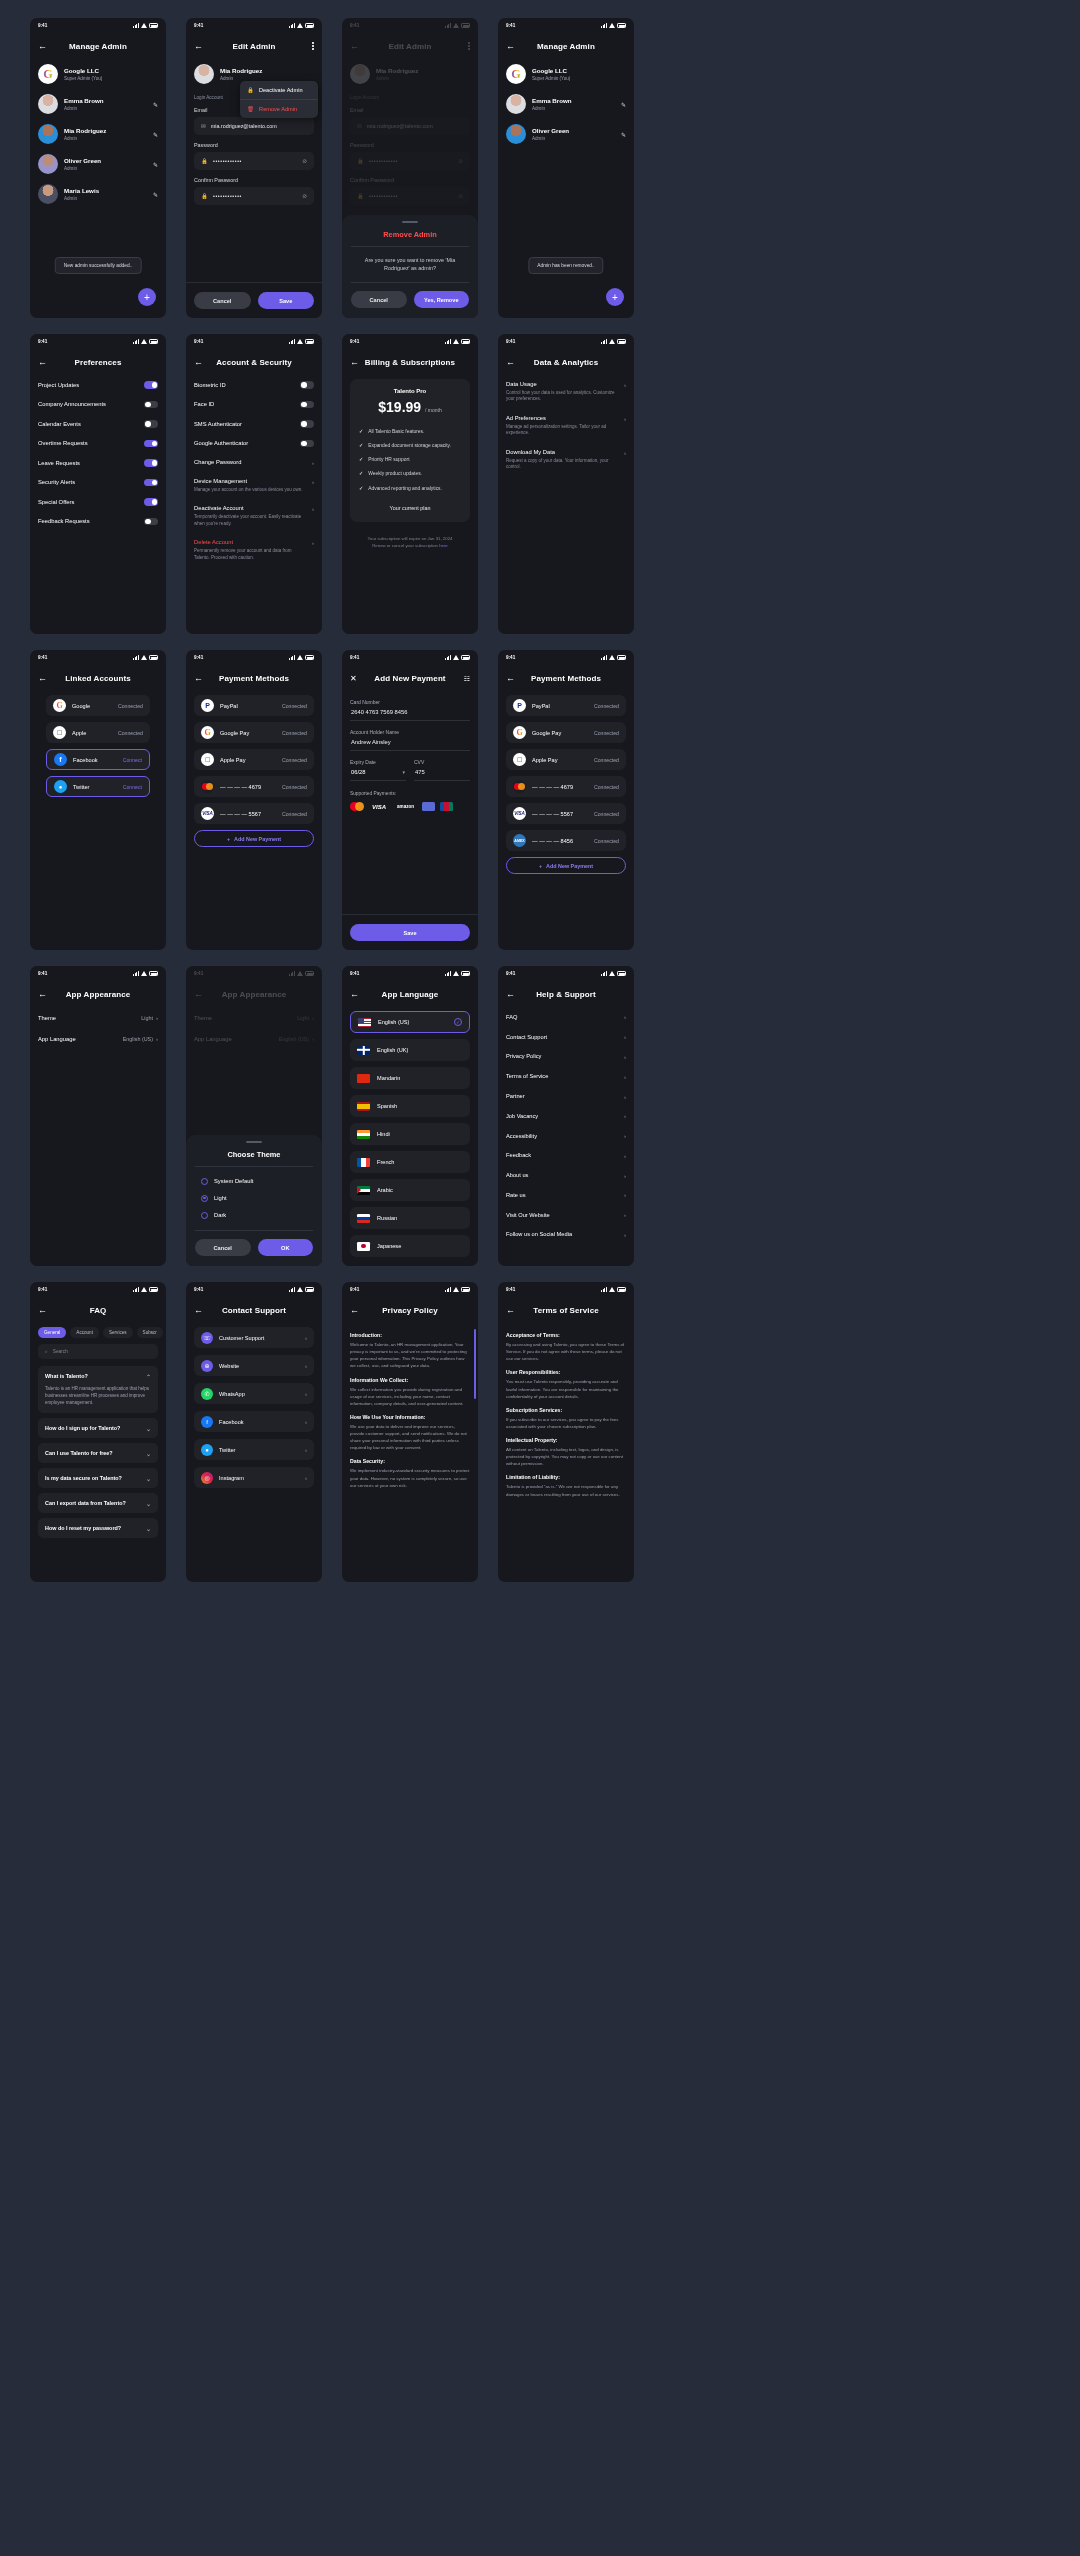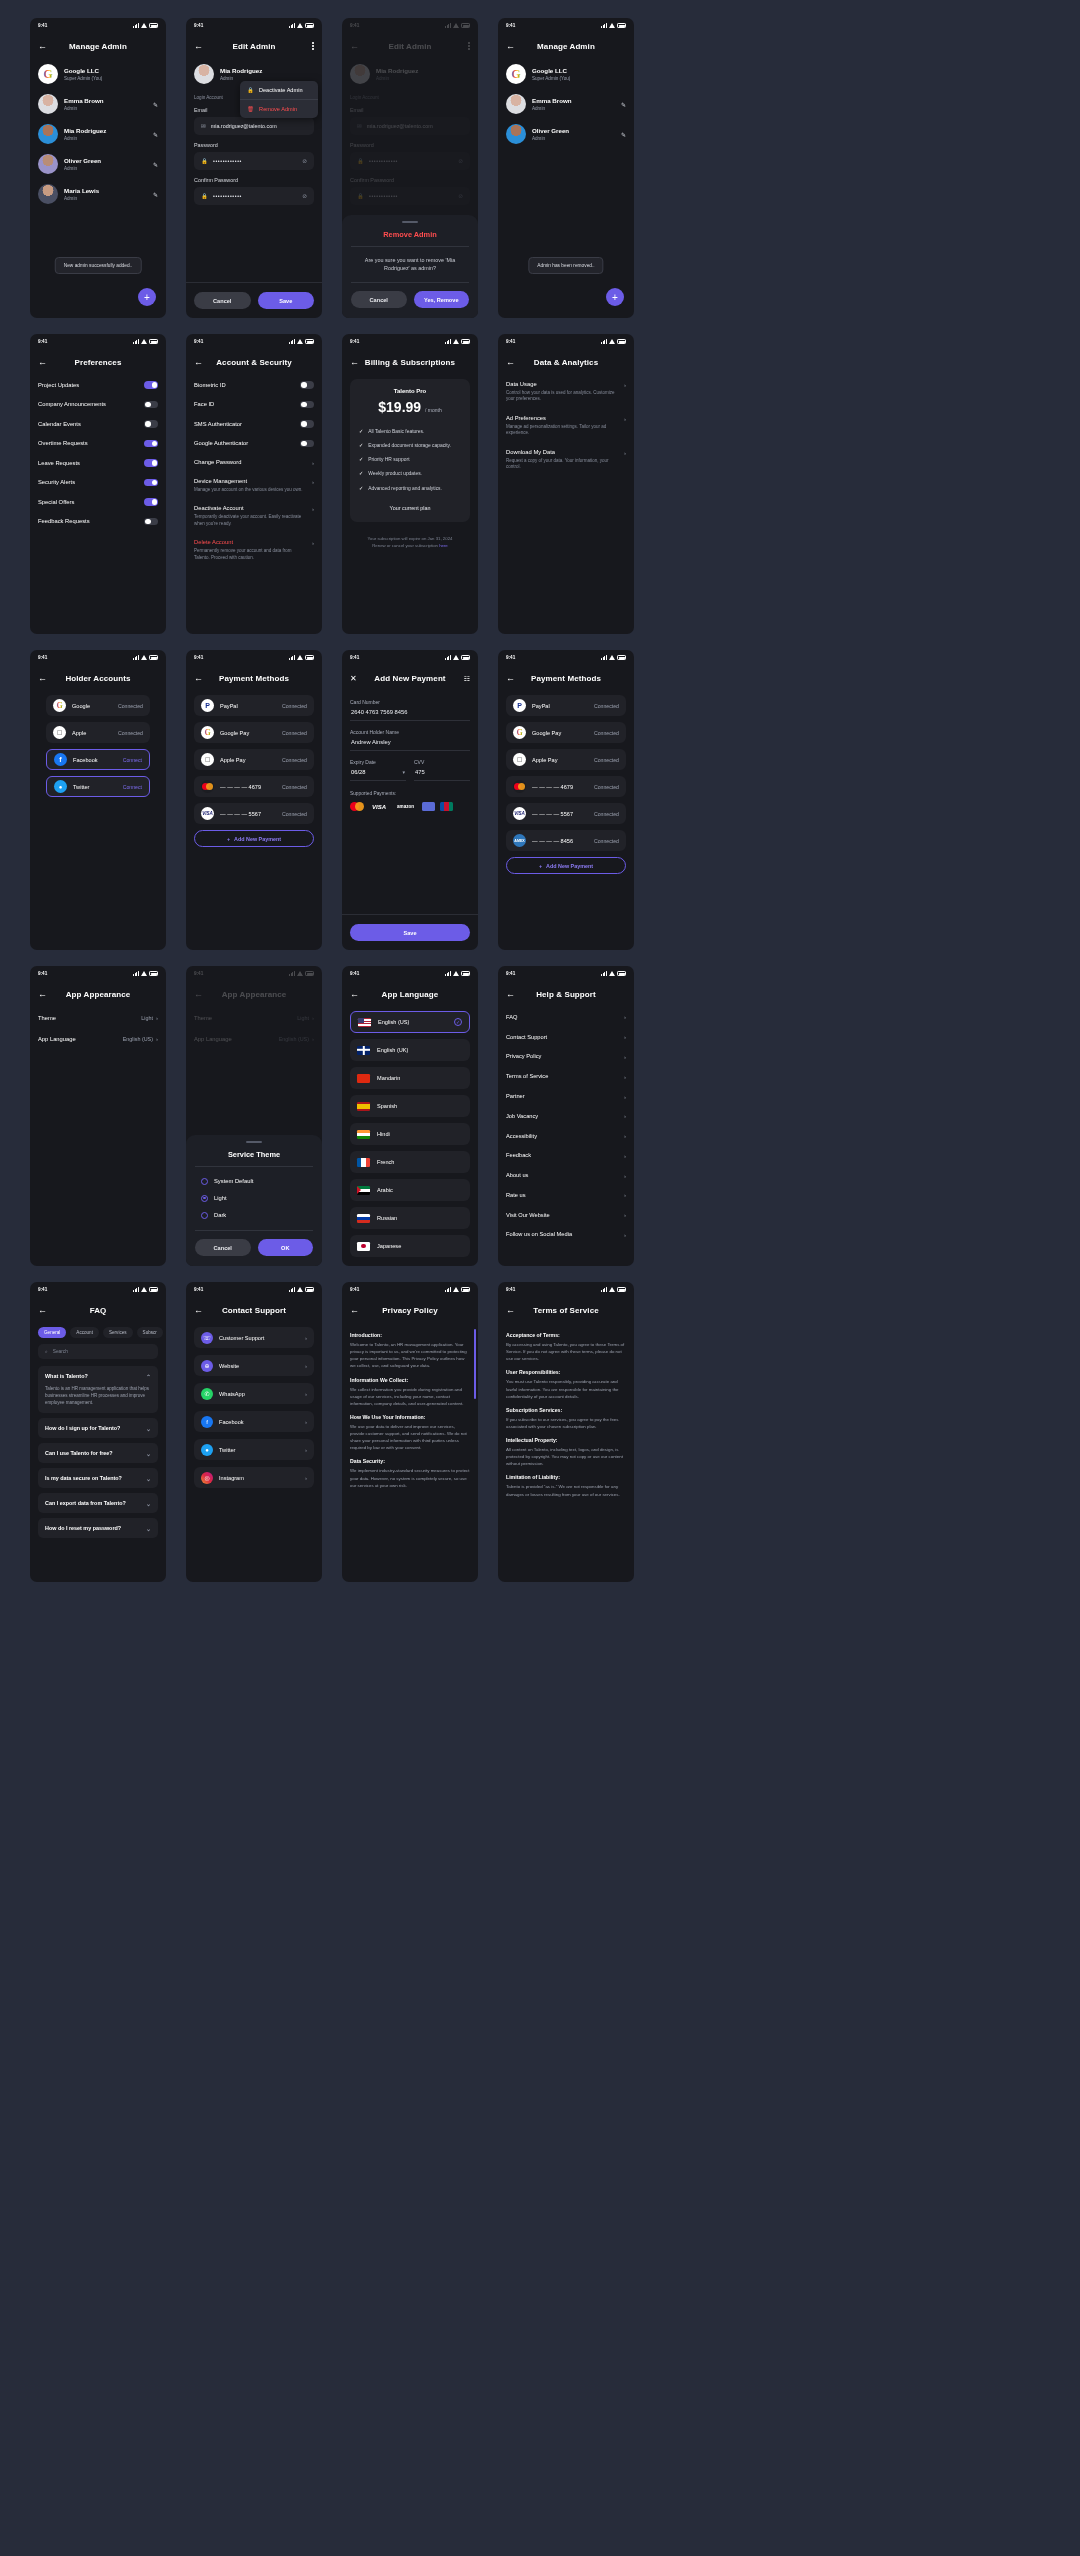--- a/index.html
+++ b/index.html
@@ -791,21 +791,21 @@
               <i></i>
             </span>
     <span class="wifi"></span>
     <span class="batt">
               <i></i>
             </span>
   </span>
         </div>
         <div class="navbar">
           <span class="back">←</span>
-    <span class="nav-title">Holder Accounts</span>
+    <span class="nav-title">Linked Accounts</span>
     </div>
         <div class="body pad" style="padding-top:4px">
           <div class="lrow ">
     <span class="brand b-google">
               <span class="g-logo" style="font-size:8px">G</span>
             </span>
             <span class="lname">Google</span>
     <span class="lstate ">Connected</span>
           </div>
           <div class="lrow ">
@@ -1049,21 +1049,21 @@
             </div>
     <div class="arow">
               <span class="lab">App Language</span>
       <span class="cval">English (US)</span>
               <span class="chev">›</span>
             </div>
   </div>
         </div>
     <div class="sheet">
       <div class="sheet-grab"></div>
-      <div class="sheet-title">Service Theme</div>
+      <div class="sheet-title">Choose Theme</div>
       <div class="hr"></div>
       <div style="padding:6px 4px">
             <div class="arow" style="padding:5px 2px">
     <span class="radio off"></span>
     <span class="lab">System Default</span>
             </div>
             <div class="arow" style="padding:5px 2px">
     <span class="radio sel"></span>
     <span class="lab">Light</span>
             </div>

